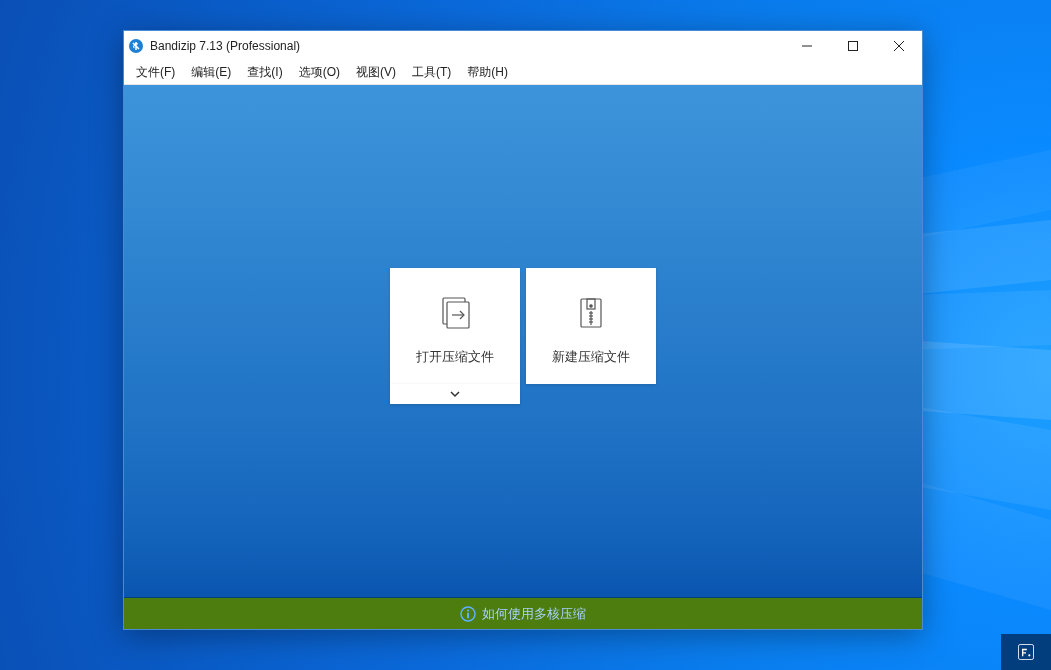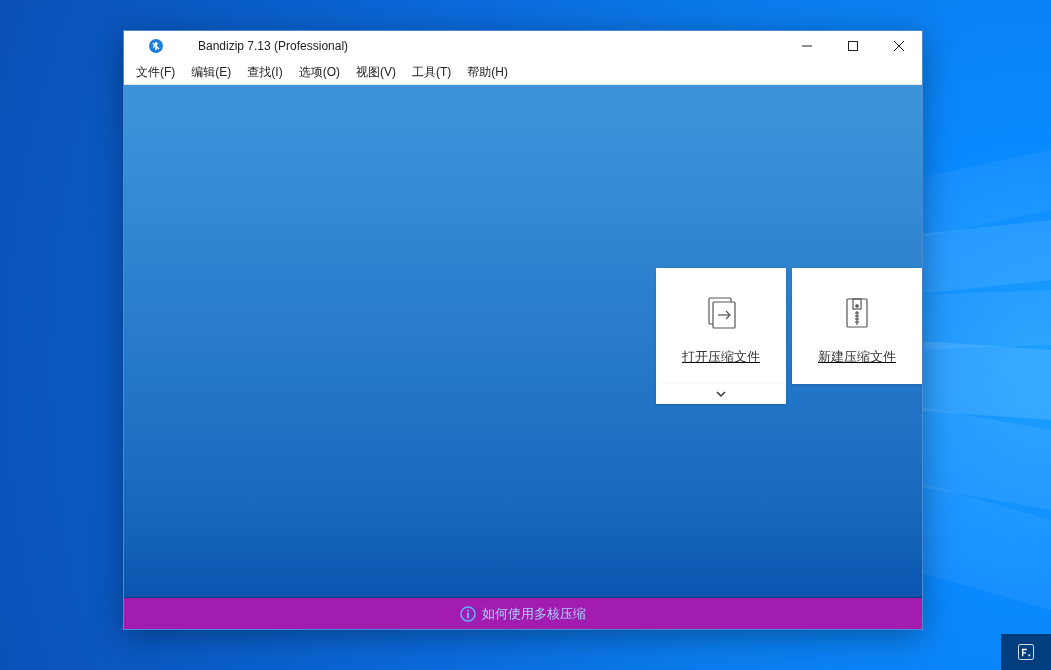--- a/index.html
+++ b/index.html
@@ -29,62 +29,62 @@
   .corner-badge svg { width:20px; height:20px; fill:#fff; }
   
   
   .app-window {
     position: absolute; left: 123px; top: 30px; width: 800px; height: 600px;
     background: #fff; border: 1px solid #4a8bd6; box-shadow: 0 6px 30px rgba(0,0,0,0.35);
     display: flex; flex-direction: column;
   }
   
   .titlebar {
-    height: 30px; background:#fff; display:flex; align-items:center; padding-left:24px;
-    font-size:12px; color:#222;gap:28px;
+    height: 30px; background:#fff; display:flex; align-items:center; padding-left:4px;
+    font-size:12px; color:#222;
   }
   .titlebar .app-icon { width:16px; height:16px; margin-right:6px; }
   .win-controls { margin-left:auto; display:flex; height:100%; }
   .win-btn { width:46px; display:flex; align-items:center; justify-content:center; cursor:default; }
   .win-btn svg { width:10px; height:10px; stroke:#222; stroke-width:1; fill:none; }
   
   .menubar {
     height:24px; background:#fff; display:flex; align-items:flex-end; padding:0 4px;
     font-size:12px; color:#222; border-bottom:1px solid #e6e6e6;
   }
   .menu-item { padding:3px 8px; cursor:default; }
   
   .content {
     flex:1; position:relative;
     background: linear-gradient(to bottom,
         #3d94da 0%, #3b91d8 8%, #358bd4 20%, #2e83cf 35%,
         #277bca 50%, #2073c5 65%, #196bc0 78%, #1363ba 88%,
         #0e5bb4 95%, #0a55af 100%);
-    display:flex; align-items:center; justify-content:flex-end;text-decoration:underline;
+    display:flex; align-items:center; justify-content:center;
   }
   
   .card-row { display:flex; gap:6px; position:relative; margin-top:-10px;}
   .card {
     width:130px; height:116px; background:#fff;
     display:flex; flex-direction:column; align-items:center; justify-content:center;
     cursor:pointer; box-shadow:0 1px 3px rgba(0,0,0,0.15);
   }
   .card .icon-area { height:54px; display:flex; align-items:center; justify-content:center; }
   .card .icon-area svg { width:40px; height:40px; stroke:#555; stroke-width:1.2; fill:none; }
   .card .label { font-size:13px; color:#333; margin-top:8px; }
   
   .card-stack { display:flex; flex-direction:column; align-items:center; }
   .chev-row {
     width:130px; height:20px; background:#fff; display:flex; align-items:center; justify-content:center;
     box-shadow:0 1px 3px rgba(0,0,0,0.15); cursor:pointer; margin-top:0;
   }
   .chev-row svg { width:10px; height:10px; stroke:#333; stroke-width:1.5; fill:none; }
   
   .statusbar {
-    height:32px; background:#a21caf; color:#a7d3ff;
+    height:32px; background:#4d7c0f; color:#a7d3ff;
     display:flex; align-items:center; justify-content:center; gap:8px;
     font-size:13px; border-top:1px solid #063f7a;text-align:center;
   }
   .statusbar svg { width:16px; height:16px; }
   .statusbar .status-link { color:#a7d3ff; cursor:pointer; display:flex; align-items:center; gap:6px;}
 </style>
 </head>
 <body>
 
 <div class="desktop">

